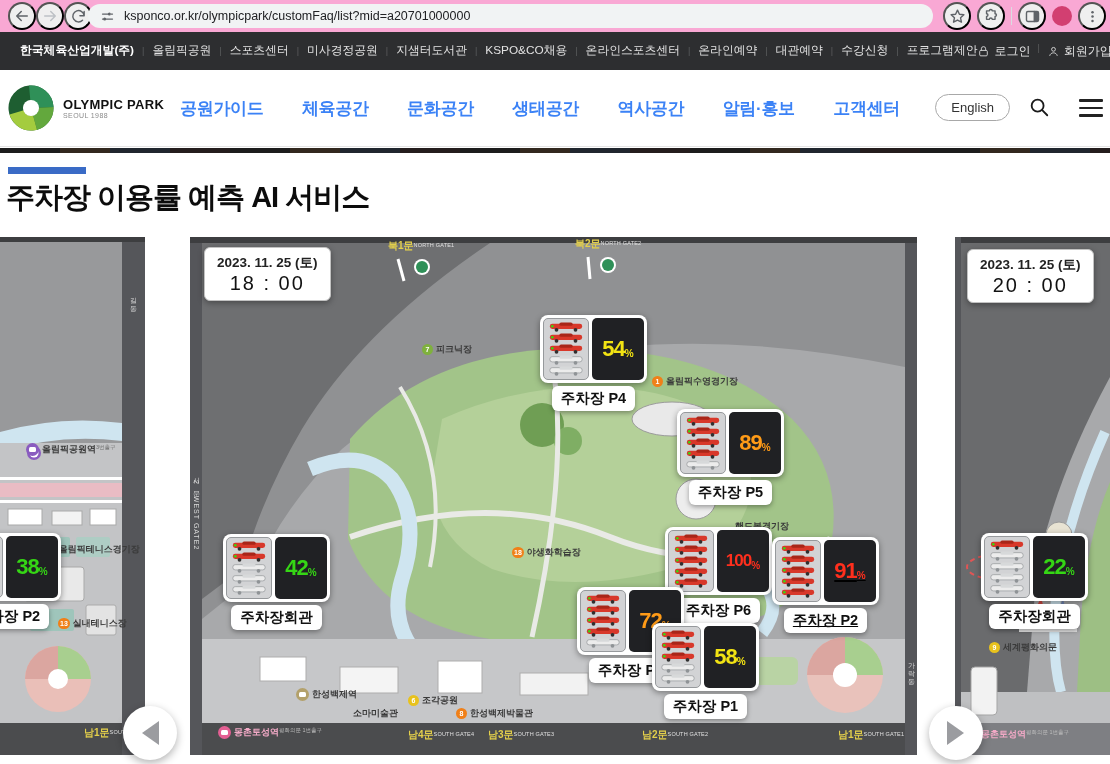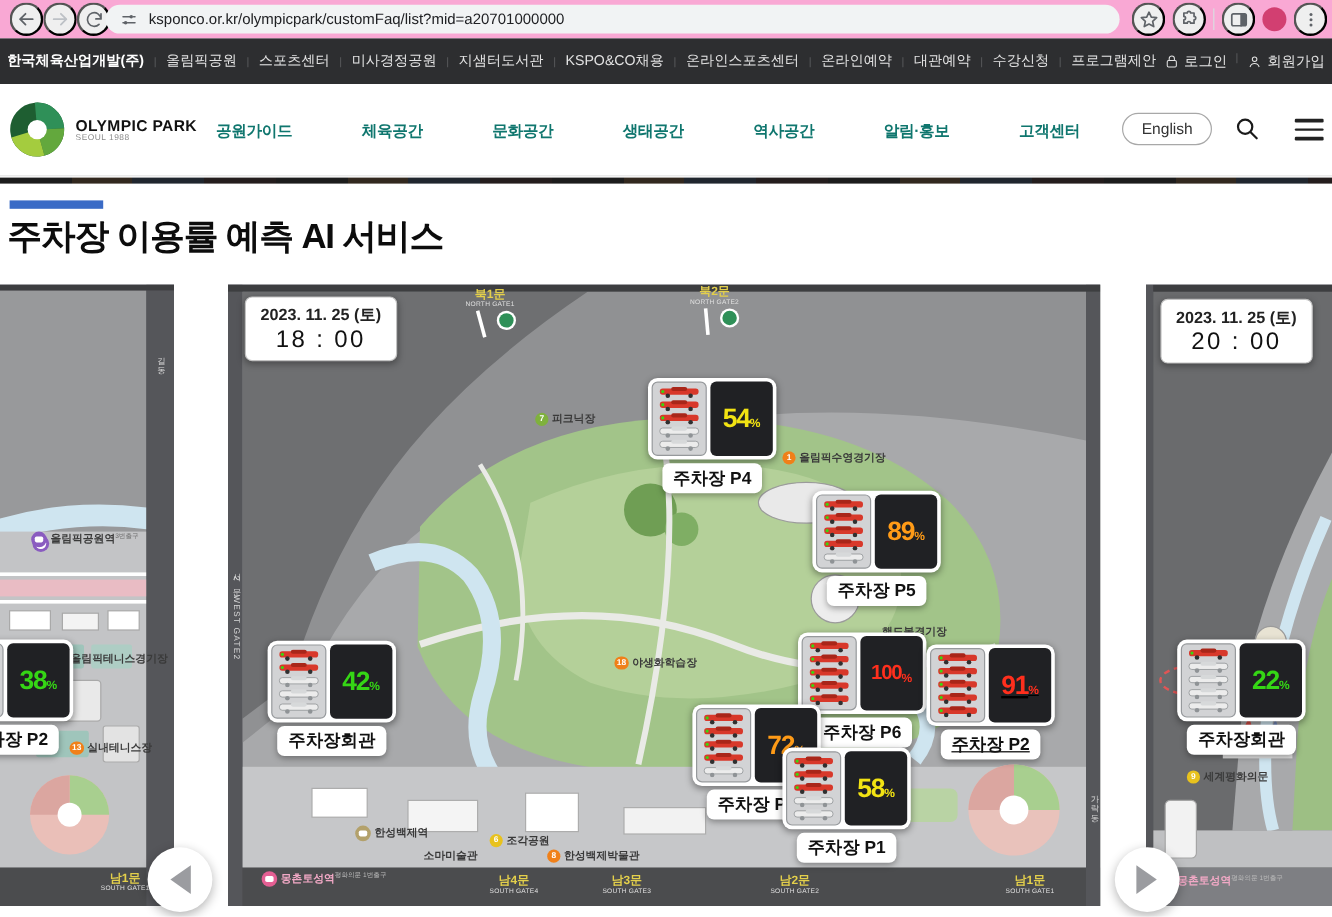--- a/index.html
+++ b/index.html
@@ -9,35 +9,35 @@
 .browser{position:absolute;top:0;left:0;width:1110px;height:32px;background:#f9a8d4;display:flex;align-items:center}
 .bbtn{width:28px;height:28px;border-radius:50%;display:flex;align-items:center;justify-content:center;cursor:pointer;flex:0 0 auto}
 .bbtn svg{stroke:#5f6368;fill:none;stroke-width:2;stroke-linecap:round;stroke-linejoin:round}
 .bbtn.dis svg{stroke:#bdc1c6}
 .urlpill{position:absolute;left:88px;top:4px;width:845px;height:24px;background:#f1f3f4;border-radius:12px;display:flex;align-items:center;padding:0 12px;gap:9px;cursor:text}
 .urltext{font-size:12.5px;color:#202124;white-space:nowrap;overflow:hidden}
 .br-right{position:absolute;right:4px;top:0;height:32px;display:flex;align-items:center;gap:6px}
 .vdiv{width:1px;height:18px;background:#dadce0}
 .avatar{width:20px;height:20px;border-radius:50%;background:#d23f71;cursor:pointer}
 
-.topbar{position:absolute;top:32px;left:0;width:1110px;height:38px;background:#2d2e30;display:flex;align-items:center;justify-content:space-between;padding:0 6px;color:#e3e3e3}
+.topbar{position:absolute;top:32px;left:0;width:1110px;height:38px;background:#2d2e30;display:flex;align-items:center;justify-content:space-between;padding:0 20px;color:#e3e3e3}
 .util-links{display:flex;align-items:center;gap:8px;font-size:11.8px;white-space:nowrap}
 .util-link{cursor:pointer;color:#e3e3e3}
 .util-link.first{font-weight:bold;color:#fff}
 .usep{color:#5c5d5f;font-size:9px}
 .util-right{display:flex;gap:7px;font-size:12px;white-space:nowrap}
 .util-right .item{display:flex;align-items:center;gap:4px;cursor:pointer}
 .util-right svg{stroke:#e3e3e3;fill:none;stroke-width:1.6}
 
 .header{position:absolute;top:70px;left:0;width:1110px;height:77px;background:#fff;border-bottom:1px solid #e4e4e4}
 .logo{position:absolute;left:8px;top:15px;display:flex;align-items:center;gap:9px;cursor:pointer}
 .logo-txt .t1{font-size:13px;font-weight:bold;color:#111;letter-spacing:.3px}
 .logo-txt .t2{font-size:7px;color:#8a8a8a;letter-spacing:.4px}
 .mainnav{position:absolute;left:180px;top:0;width:720px;height:77px;display:flex;align-items:center;justify-content:space-between}
-.nav-item{font-size:13px;font-weight:bold;color:#0f766e;cursor:pointer;letter-spacing:-.3px}
+.nav-item{font-size:17px;font-weight:bold;color:#3b82f6;cursor:pointer;letter-spacing:-.3px}
 .english{position:absolute;right:100px;top:24px;border:1px solid #a8a8a8;border-radius:999px;padding:5px 15px;font-size:13px;color:#333;background:#fff;cursor:pointer}
 .searchbtn{position:absolute;right:60px;top:26px;background:none;border:none;cursor:pointer}
 .burger{position:absolute;right:7px;top:29px;width:24px;cursor:pointer}
 .burger i{display:block;height:2.6px;background:#222;margin-bottom:5px;border-radius:1px}
 
 .strip{position:absolute;top:148px;left:0;width:1110px;height:5px;background:repeating-linear-gradient(90deg,#1c1c1c 0 60px,#32281e 60px 110px,#20262e 110px 170px,#241d1d 170px 230px)}
 .titlebar{position:absolute;left:8px;top:167px;width:78px;height:7px;background:#3a6bc6}
 .pagetitle{position:absolute;left:6px;top:178px;font-size:29px;font-weight:bold;color:#0c0c0c;letter-spacing:-1px}
 
 .carousel{position:absolute;top:237px;left:0;width:1110px;height:518px}
@@ -63,21 +63,21 @@
 .m-label{margin:3px auto 0;background:#fff;border-radius:6px;box-shadow:0 2px 5px rgba(0,0,0,.35);padding:3px 9px;font-size:14.5px;font-weight:bold;color:#111;text-align:center;width:max-content}
 
 .map-label{position:absolute;display:flex;align-items:center;gap:3px;font-size:9px;font-weight:bold;color:#3a3a3a;white-space:nowrap;z-index:3}
 .map-label .ndot{min-width:11px;height:11px;border-radius:6px;color:#fff;font-size:7px;font-weight:bold;display:flex;align-items:center;justify-content:center;padding:0 2px}
 .map-label .sdot{width:13px;height:13px;border-radius:50%;display:flex;align-items:center;justify-content:center;flex:0 0 auto}
 .map-label .sdot::after{content:"";width:7px;height:5px;background:#fff;border-radius:1.5px}
 .map-label .stack{display:flex;flex-direction:row;line-height:1.15}
 .map-label .sub2{font-size:5.5px;color:#6d6d6d;font-weight:normal}
 .map-label.on-dark{color:#f2a9c6}
 .map-label.on-dark .sub2{color:#bdbdbd}
-.map-label.gate{flex-direction:column;gap:0;line-height:1.1;text-align:center;color:#e3cf4b;font-size:10px}
+.map-label.gate{gap:0;line-height:1.1;text-align:center;color:#e3cf4b;font-size:10px}
 .map-label.gate .gsub{font-size:5.5px;color:#e0e0e0;font-weight:normal;letter-spacing:.2px}
 .frame-label{position:absolute;writing-mode:vertical-rl;font-size:7px;color:#d8d8d8;letter-spacing:1px;z-index:3;white-space:nowrap}
 
 .arrow{position:absolute;top:469px;width:54px;height:54px;border-radius:50%;background:#fff;border:none;box-shadow:0 3px 9px rgba(0,0,0,.3);display:flex;align-items:center;justify-content:center;cursor:pointer;z-index:8}
 .arrow-left{left:123px}
 .arrow-right{left:929px}
 .arrow svg{fill:#9b9ca0}
 </style>
 </head>
 <body>
@@ -645,21 +645,21 @@
         <div class="m-label">주차장회관</div>
       </div>
       <div class="map-label gate" style="left: 198px; top: 3px;">
         <div>북1문</div>
         <div class="gsub">NORTH GATE1</div>
       </div>
       <div class="map-label gate" style="left: 385px; top: 1px;">
         <div>북2문</div>
         <div class="gsub">NORTH GATE2</div>
       </div>
-      <div class="map-label" style="left: 232px; top: 106px; margin-left: 24px;">
+      <div class="map-label" style="left: 232px; top: 106px;">
         <span class="ndot" style="background: rgb(127, 177, 61);">7</span>
         <span>피크닉장</span>
       </div>
       <div class="map-label" style="left: 462px; top: 138px;">
         <span class="ndot" style="background: rgb(240, 128, 25);">1</span>
         <span>올림픽수영경기장</span>
       </div>
       <div class="map-label" style="left: 545px; top: 283px;">
         <span>핸드볼경기장</span>
       </div>
@@ -688,21 +688,21 @@
         <span class="sdot" style="background: rgb(228, 95, 147);"></span>
         <span class="stack">
           <span>몽촌토성역</span>
           <span class="sub2">평화의문 1번출구</span>
         </span>
       </div>
       <div class="map-label gate" style="left: 218px; top: 492px;">
         <div>남4문</div>
         <div class="gsub">SOUTH GATE4</div>
       </div>
-      <div class="map-label gate" style="left: 312px; top: 492px;">
+      <div class="map-label gate" style="left: 298px; top: 492px;">
         <div>남3문</div>
         <div class="gsub">SOUTH GATE3</div>
       </div>
       <div class="map-label gate" style="left: 452px; top: 492px;">
         <div>남2문</div>
         <div class="gsub">SOUTH GATE2</div>
       </div>
       <div class="map-label gate" style="left: 648px; top: 492px;">
         <div>남1문</div>
         <div class="gsub">SOUTH GATE1</div>

